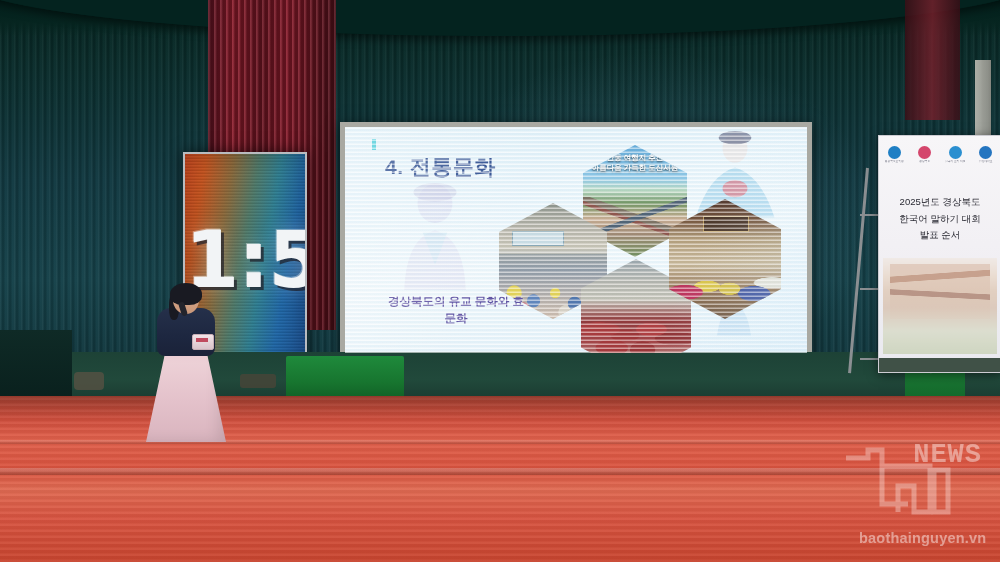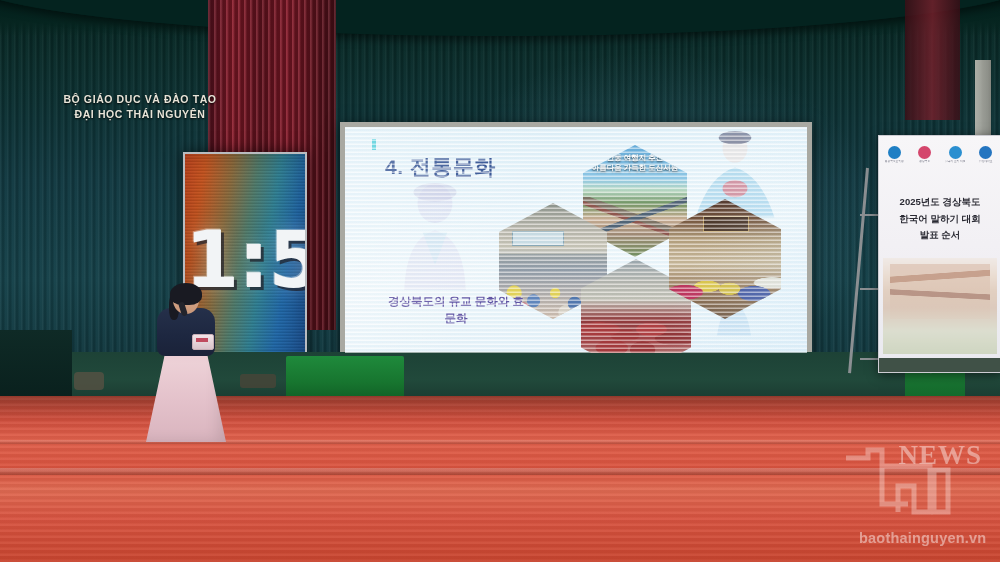--- a/index.html
+++ b/index.html
@@ -241,21 +241,21 @@
   }
   .poster-logos{
     position:absolute;left:0;right:0;top:10px;height:26px;
     display:flex;justify-content:space-around;align-items:flex-start;
   }
   .logo{width:22px;text-align:center;}
   .logo .mark{width:13px;height:13px;border-radius:50%;margin:0 auto 2px;}
   .logo .cap{font-size:2.6px;color:#5c5f70;line-height:1.1;letter-spacing:.1px;}
   .poster-title{
     position:absolute;left:6px;right:6px;top:58px;text-align:center;
-    font-size:9.5px;line-height:1.75;color:#2a2a33;font-weight:700;
+    font-size:9.5px;line-height:1.75;color:#2a2a33;font-weight:400;
   }
   .poster-photo{
     position:absolute;left:4px;right:4px;top:122px;height:96px;
     background:linear-gradient(180deg,#f0e6dc 0%,#e6cfb8 18%,#d8b89a 34%,
       #cfae92 52%,#cfd3b4 76%,#b9c79c 100%);
     opacity:.55;
   }
   .poster-photo .hanok{
     position:absolute;left:6%;top:6%;width:88%;height:58%;
     background:
@@ -342,21 +342,21 @@
     position:absolute;left:52px;top:48px;width:20px;height:14px;border-radius:2px;
     background:linear-gradient(180deg,#f2e4e8,#d9c3ca);
     border:1px solid #c8aeb6;
   }
   .p-card-red{position:absolute;left:56px;top:52px;width:12px;height:4px;background:#c04a5e;}
 
   
   .watermark{position:absolute;left:828px;top:432px;width:160px;height:118px;z-index:8;}
   .wm-news{
     position:absolute;right:6px;top:8px;font-size:27px;font-weight:700;letter-spacing:1px;
-    color:rgba(255,255,255,.42);font-family:Liberation Serif, serif;
+    color:rgba(255,255,255,.42);font-family:Liberation Mono, monospace;
   }
   .wm-url{
     position:absolute;left:2px;bottom:4px;font-size:14.5px;font-weight:700;
     color:rgba(255,255,255,.45);letter-spacing:.2px;margin-left:29px;
   }
   .wm-mark{position:absolute;left:10px;top:14px;width:122px;height:76px;opacity:.42;}
 
   
   .prop-dark{
     position:absolute;left:0;top:330px;width:72px;height:72px;
@@ -383,24 +383,20 @@
   <div class="curtain">
     <div class="curtain-pleats"></div>
     <div class="curtain-glow"></div>
     <div class="curtain-top"></div>
     <div class="curtain-valance"></div>
   </div>
   <div class="red-curtain"></div>
   <div class="red-curtain-r"></div>
   <div class="side-pillar"></div>
 
-  <div class="banner">
-    <div class="l1">BỘ GIÁO DỤC VÀ ĐÀO TẠO</div>
-    <div class="l2">ĐẠI HỌC THÁI NGUYÊN</div>
-  </div>
 
   <div class="timer-panel">
     <div class="timer-text">1:55</div>
   </div>
 
   <div class="screen-frame">
     <div class="screen">
 
       <div class="slide-tick"></div>
       <div class="slide-title">4. 전통문화</div>

